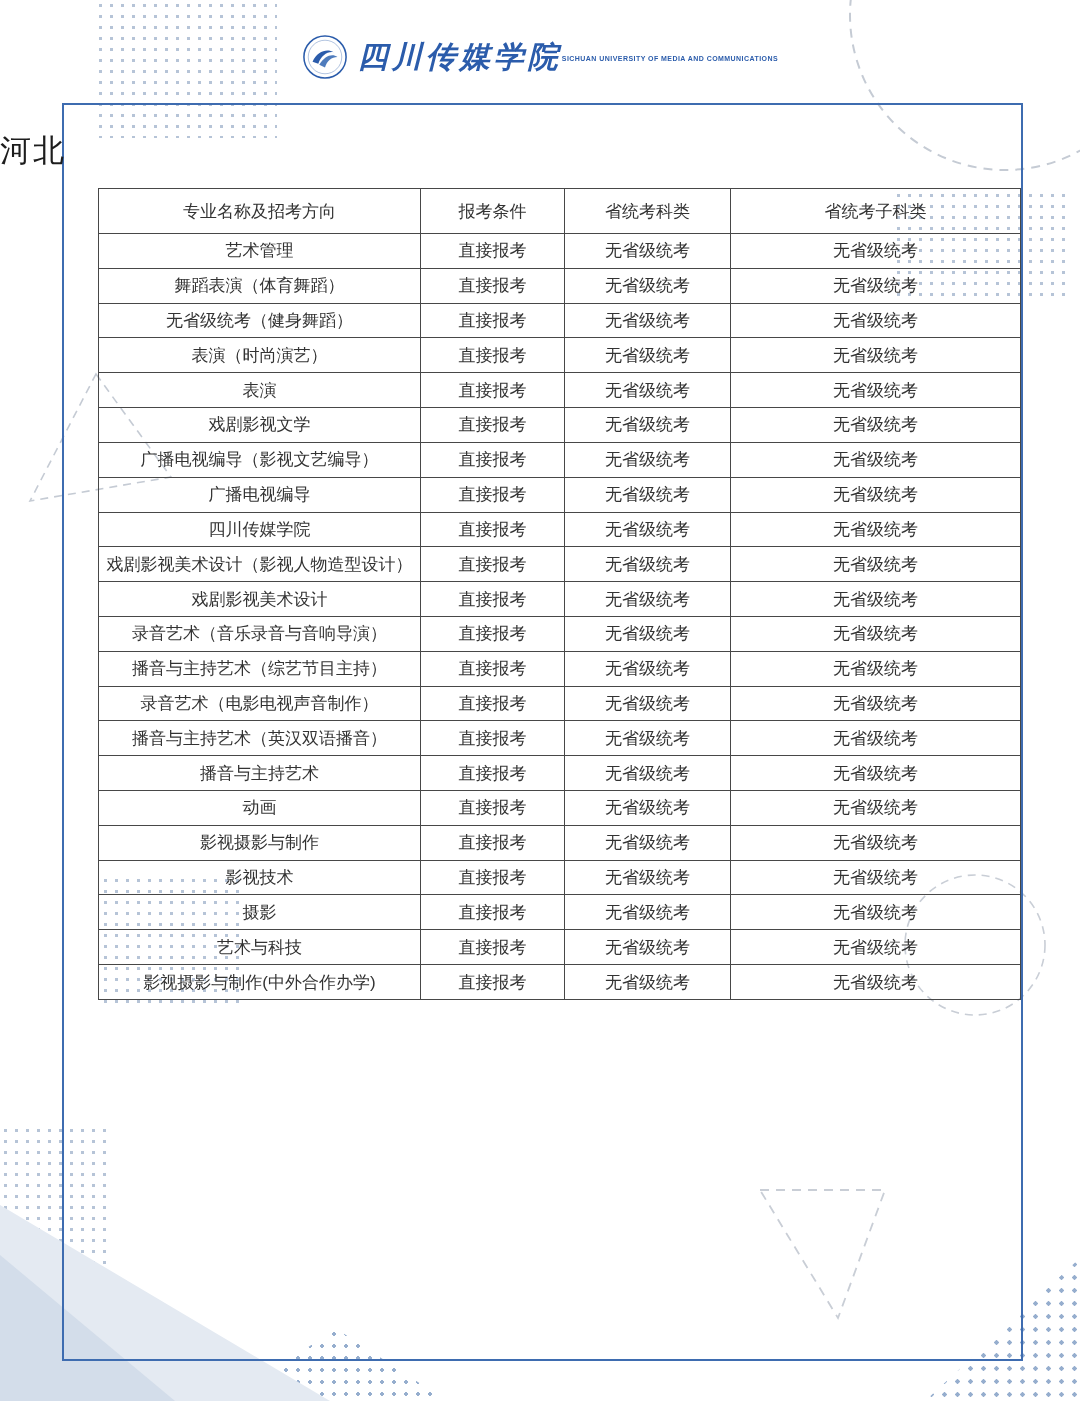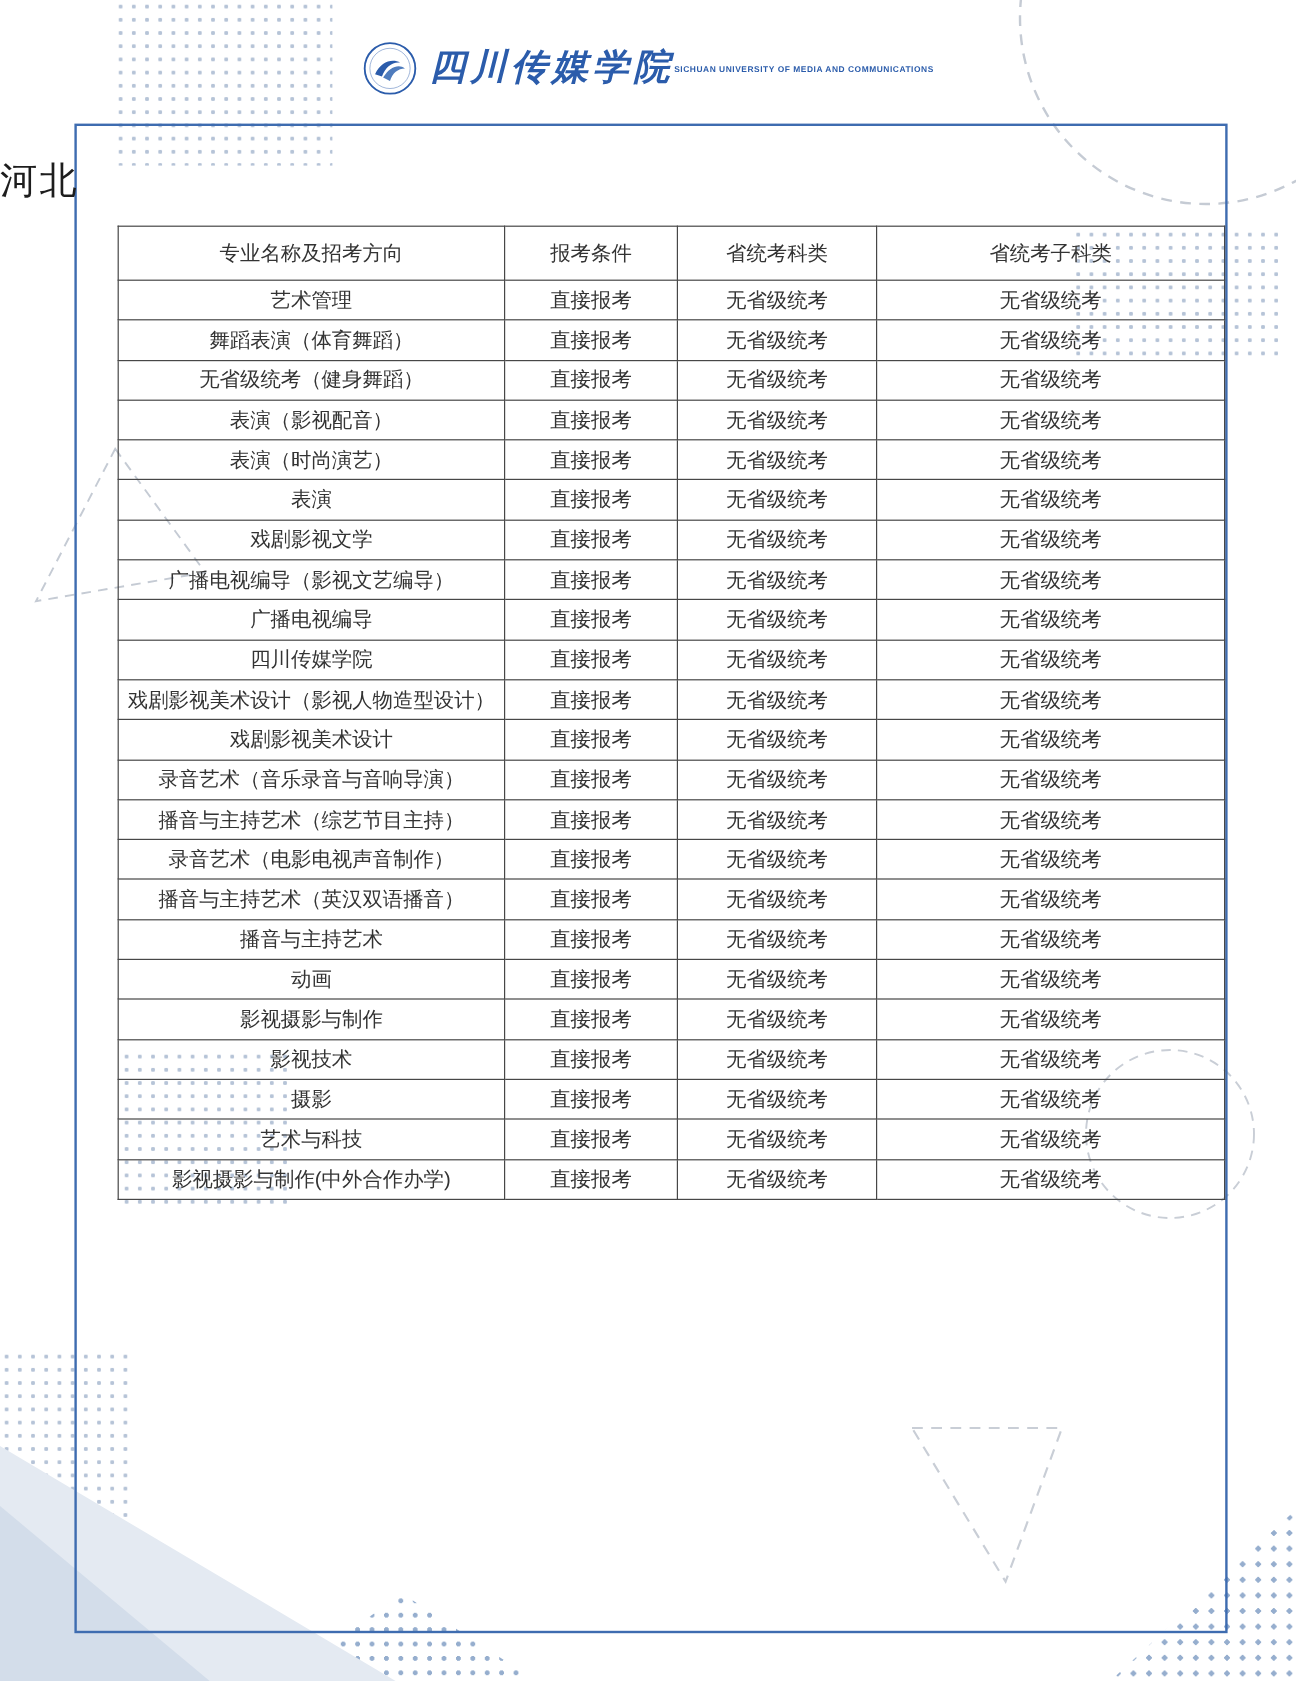--- a/index.html
+++ b/index.html
@@ -124,26 +124,20 @@
           <td>无省级统考</td>
           <td>无省级统考</td>
         </tr>
         <tr>
           <td>无省级统考（健身舞蹈）</td>
           <td>直接报考</td>
           <td>无省级统考</td>
           <td>无省级统考</td>
         </tr>
         <tr>
-          <td>表演（影视配音）</td>
-          <td>直接报考</td>
-          <td>无省级统考</td>
-          <td>无省级统考</td>
-        </tr>
-        <tr>
           <td>表演（时尚演艺）</td>
           <td>直接报考</td>
           <td>无省级统考</td>
           <td>无省级统考</td>
         </tr>
         <tr>
           <td>表演</td>
           <td>直接报考</td>
           <td>无省级统考</td>
           <td>无省级统考</td>

